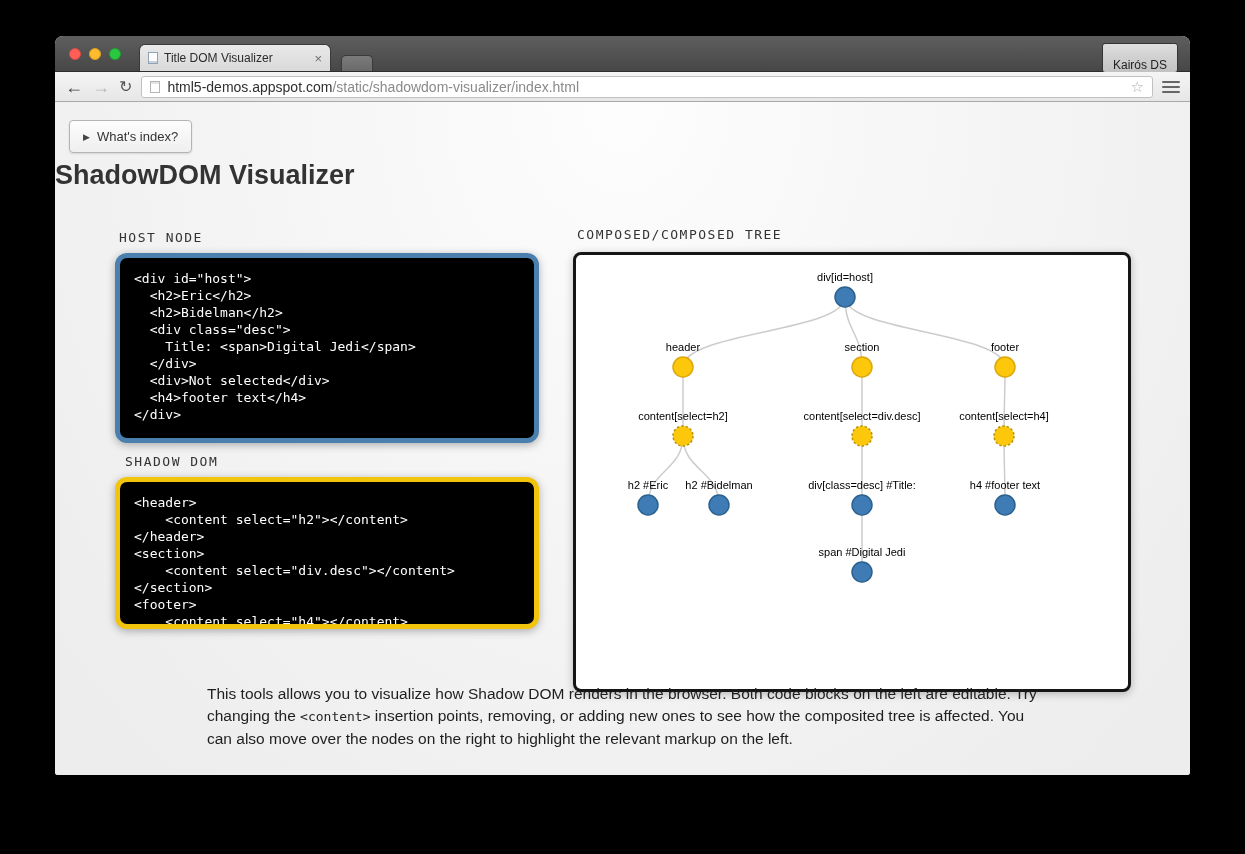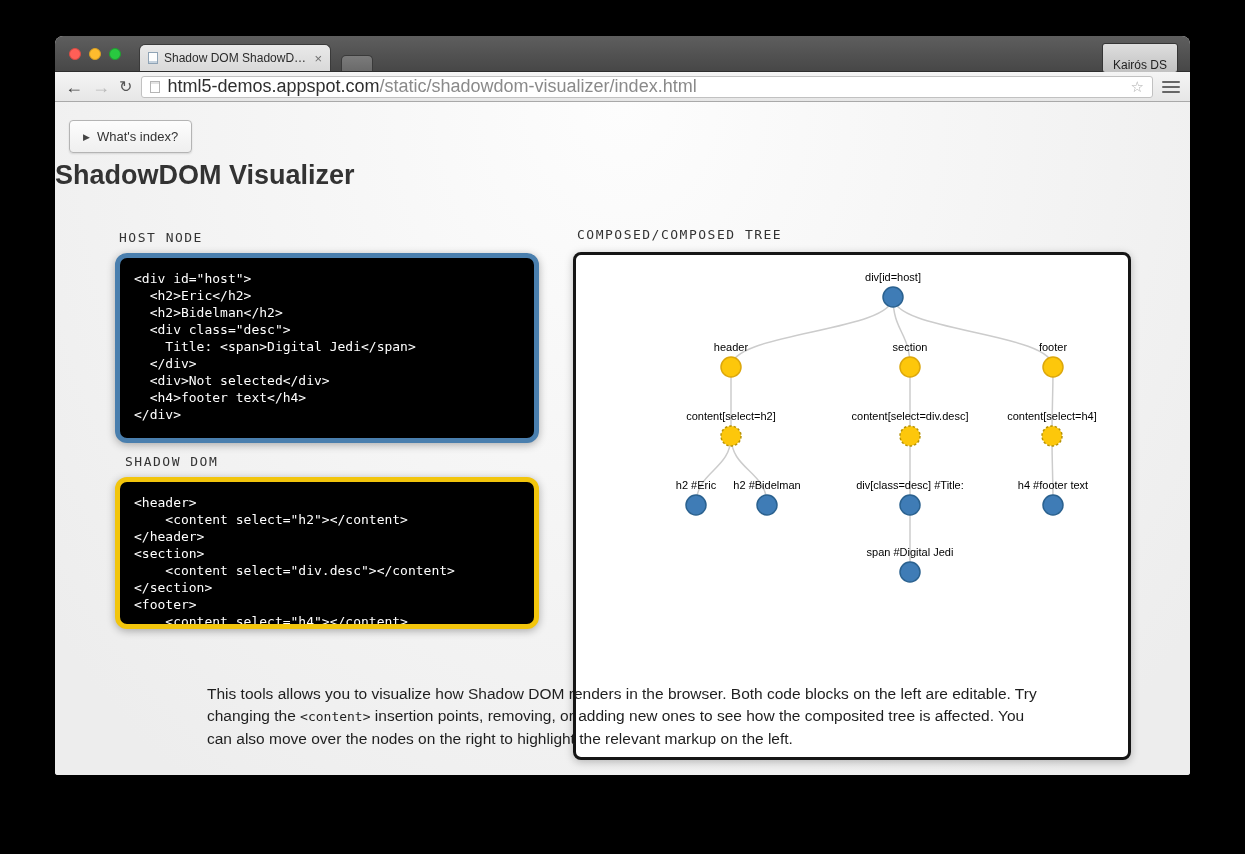--- a/index.html
+++ b/index.html
@@ -45,21 +45,21 @@
              display:flex; align-items:center; padding:0 10px; gap:9px; }
   .nav-btn { font-size:18px; font-weight:bold; line-height:1; cursor:pointer; }
   .nav-back { color:#454545; }
   .nav-fwd  { color:#b9b9b9; }
   .nav-reload { font-size:16px; color:#555; cursor:pointer; }
   .omnibox { flex:1; height:22px; background:#fff; border:1px solid #c1c1c1;
              border-radius:3px; display:flex; align-items:center; gap:7px;
              padding:0 8px; }
   .page-ico { width:10px; height:12px; border:1px solid #b5b5b5; background:#fff;
               box-shadow:inset 0 2px 0 #e4e4e4; flex:0 0 auto; }
-  .url { font-size:18px; white-space:nowrap; overflow:hidden; }
+  .url { font-size:14px; white-space:nowrap; overflow:hidden; }
   .url .domain { color:#2f2f2f; }
   .url .path { color:#8a8a8a; }
   .omni-spacer { flex:1; }
   .star { font-size:15px; color:#adadad; cursor:pointer; }
   .menu-btn { width:18px; display:flex; flex-direction:column; gap:3px; cursor:pointer; }
   .menu-btn i { display:block; height:2px; background:#666; border-radius:1px; }
 
   
   .page { position:absolute; left:0; top:66px; right:0; bottom:0;
           background:radial-gradient(ellipse at 50% 0%, #fdfdfd 0%, #ededed 90%);
@@ -83,23 +83,23 @@
   .heading-tree   { left:522px; top:125px; }
 
   .code-block { position:absolute; left:60px; width:424px; background:#000;
                 border-radius:12px; overflow:hidden;
                 box-shadow:0 2px 8px rgba(0,0,0,.3); }
   .code-block pre { font-family:"DejaVu Sans Mono", monospace; font-size:13px;
                     line-height:17px; color:#fff; padding:12px 14px; outline:none; }
   .block-host   { top:151px; height:190px; border:5px solid var(--host-border,#4a7fae); }
   .block-shadow { top:375px; height:152px; border:5px solid var(--shadow-border,#f2c50c); }
 
-  .tree-box { position:absolute; left:518px; top:150px; width:558px; height:508px;
+  .tree-box { position:absolute; left:518px; top:150px; width:558px; height:440px;
               background:#fff; border:3px solid #151515; border-radius:8px;
-              box-shadow:0 2px 8px rgba(0,0,0,.25);padding-left:48px; }
+              box-shadow:0 2px 8px rgba(0,0,0,.25); }
   .tree-box svg { display:block; }
 
   .tree-link { fill:none; stroke:var(--link,#cccccc); stroke-width:1.5; }
   .tree-node { cursor:pointer; }
   .node-blue   { fill:var(--node-blue-fill,#3f7cb6); stroke:var(--node-blue-stroke,#2a618f); stroke-width:1.5; }
   .node-yellow { fill:var(--node-yellow-fill,#fdc70b); stroke:var(--node-yellow-stroke,#dca70b); stroke-width:1.5; }
   .node-insertion { fill:var(--node-yellow-fill,#fdc70b); stroke:var(--node-insertion-stroke,#b79204);
                     stroke-width:1.5; stroke-dasharray:2.5 2; }
   .tree-label { font-family:"Liberation Sans", sans-serif; font-size:11px; fill:#000;
                 text-anchor:middle; }
@@ -114,21 +114,21 @@
 <div class="window">
 
   <div class="titlebar">
     <div class="traffic">
       <span class="light red"></span>
       <span class="light yellow"></span>
       <span class="light green"></span>
     </div>
     <div class="tab">
       <span class="tab-favicon"></span>
-      <span class="tab-title">Shadow DOM ShadowDOM</span>
+      <span class="tab-title">Title DOM Visualizer</span>
       <span class="tab-close">×</span>
     </div>
     <div class="tab-stub"></div>
     <div class="profile-chip">Kairós DS</div>
   </div>
 
   <div class="toolbar">
     <span class="nav-btn nav-back">←</span>
     <span class="nav-btn nav-fwd">→</span>
     <span class="nav-reload">↻</span>

